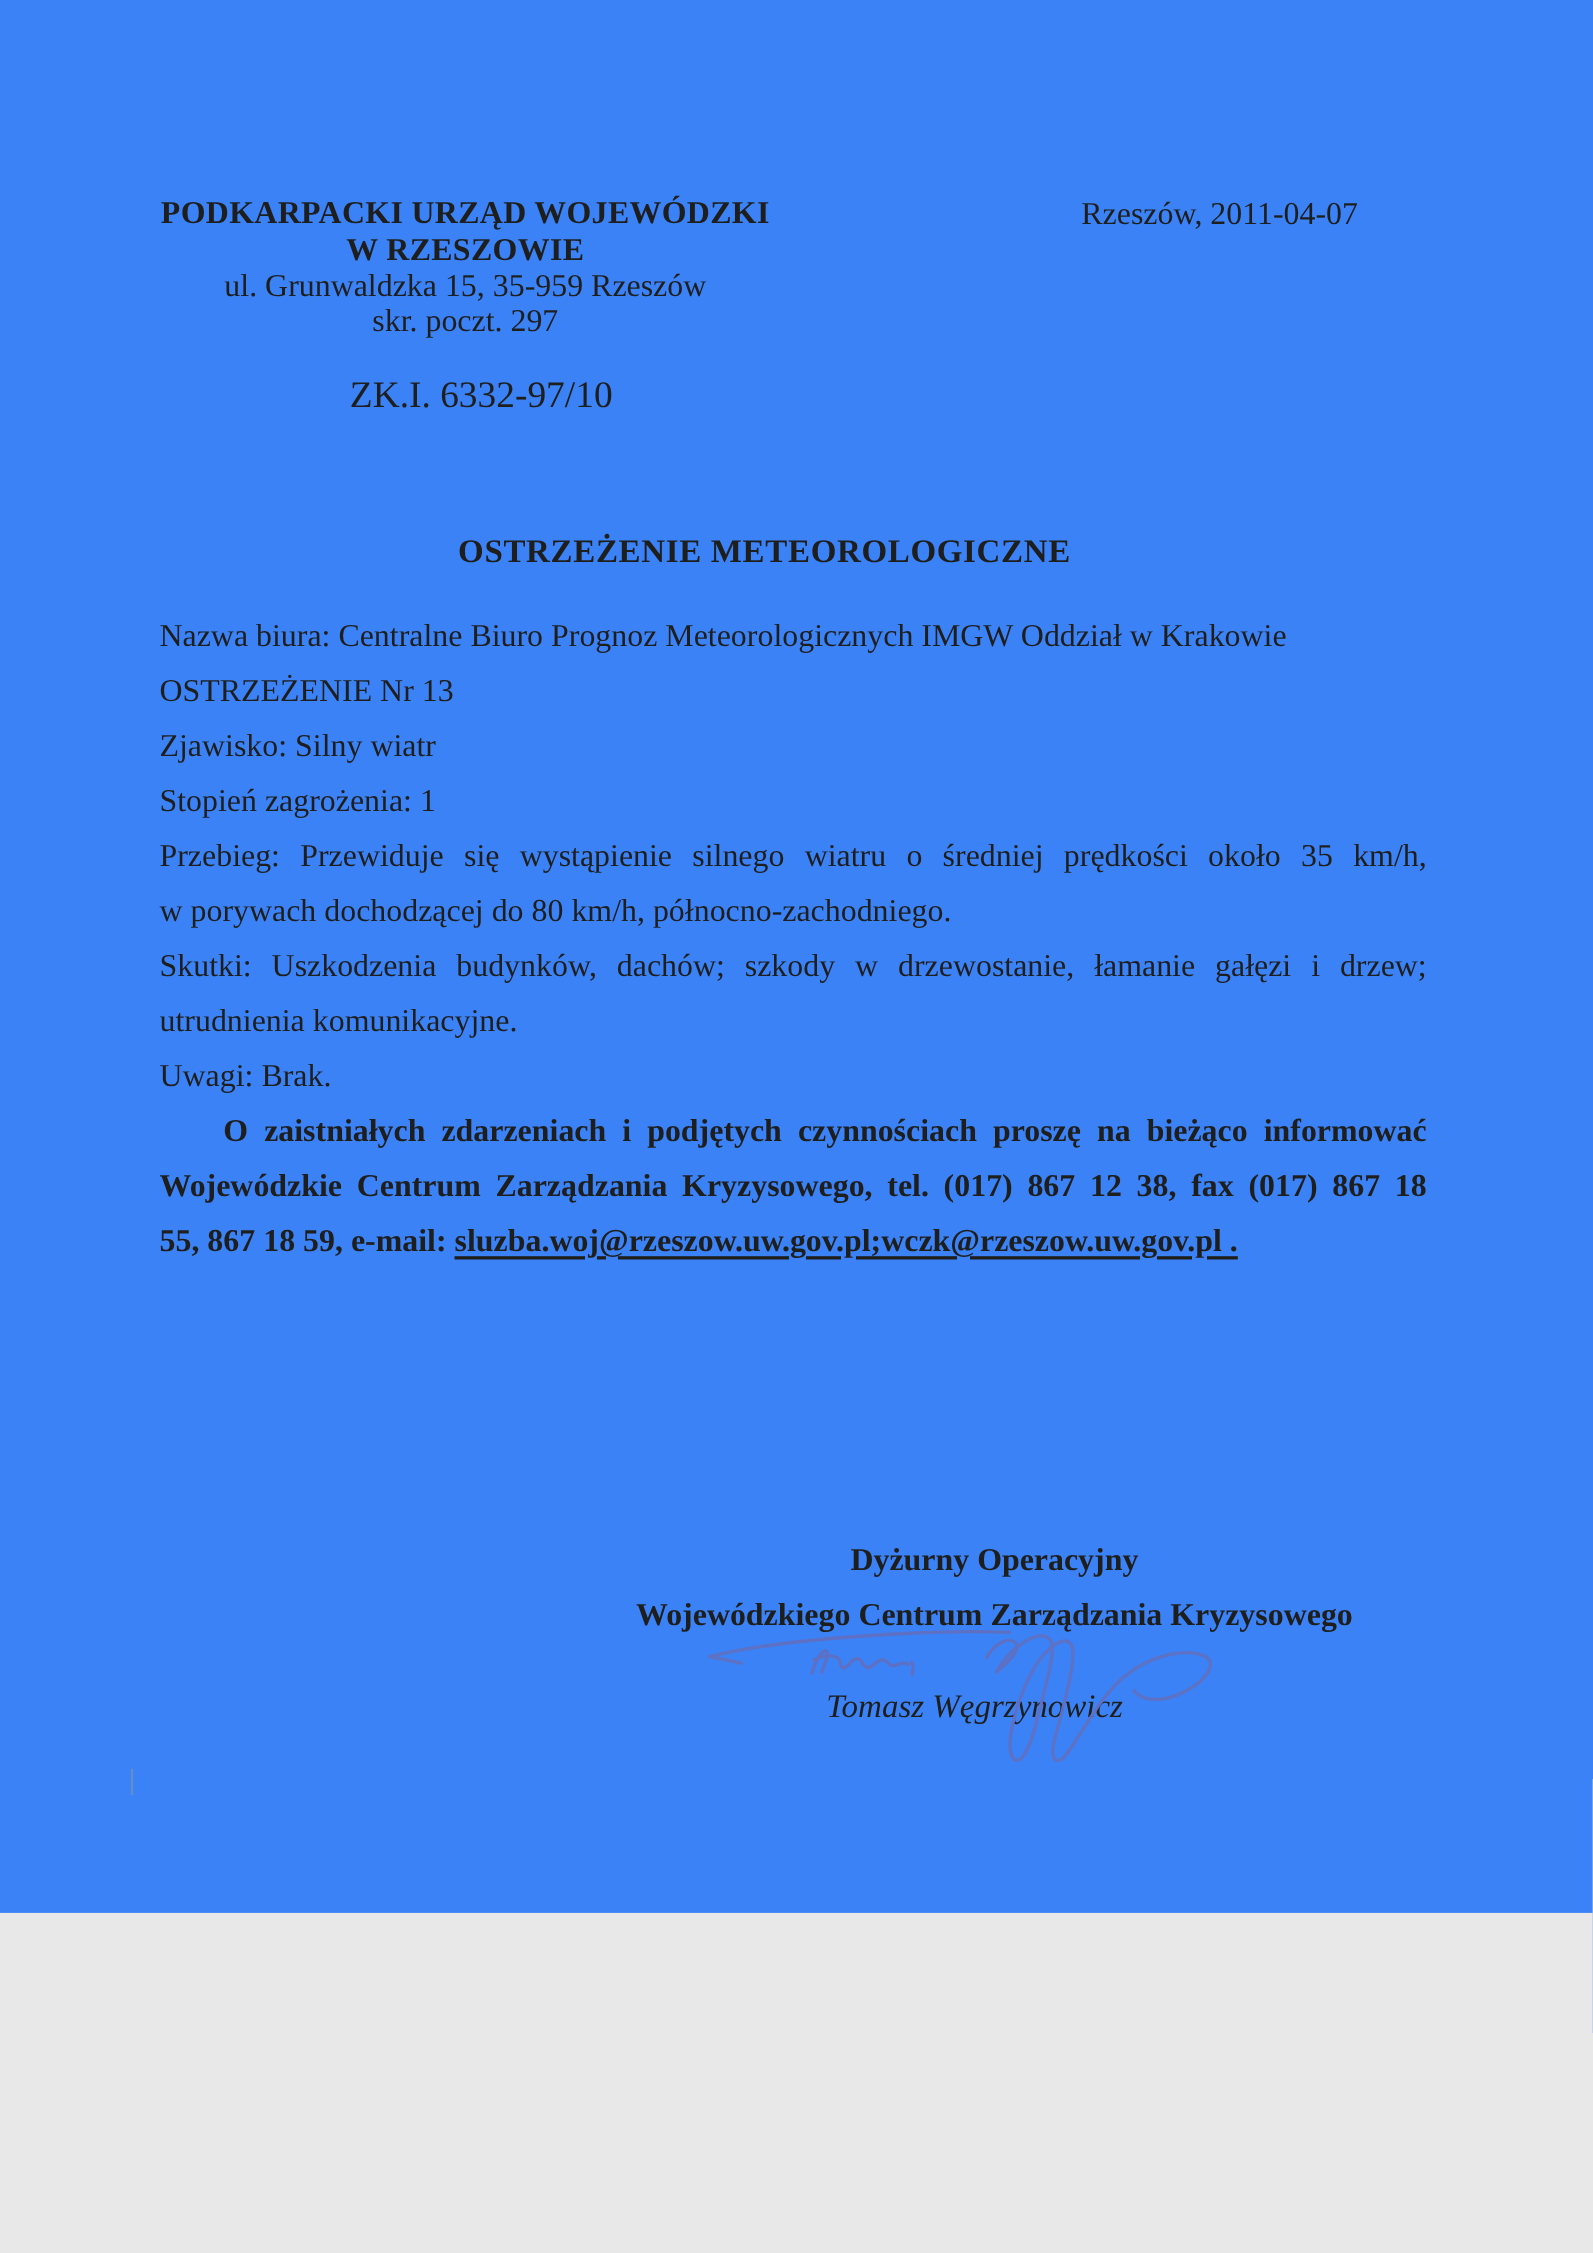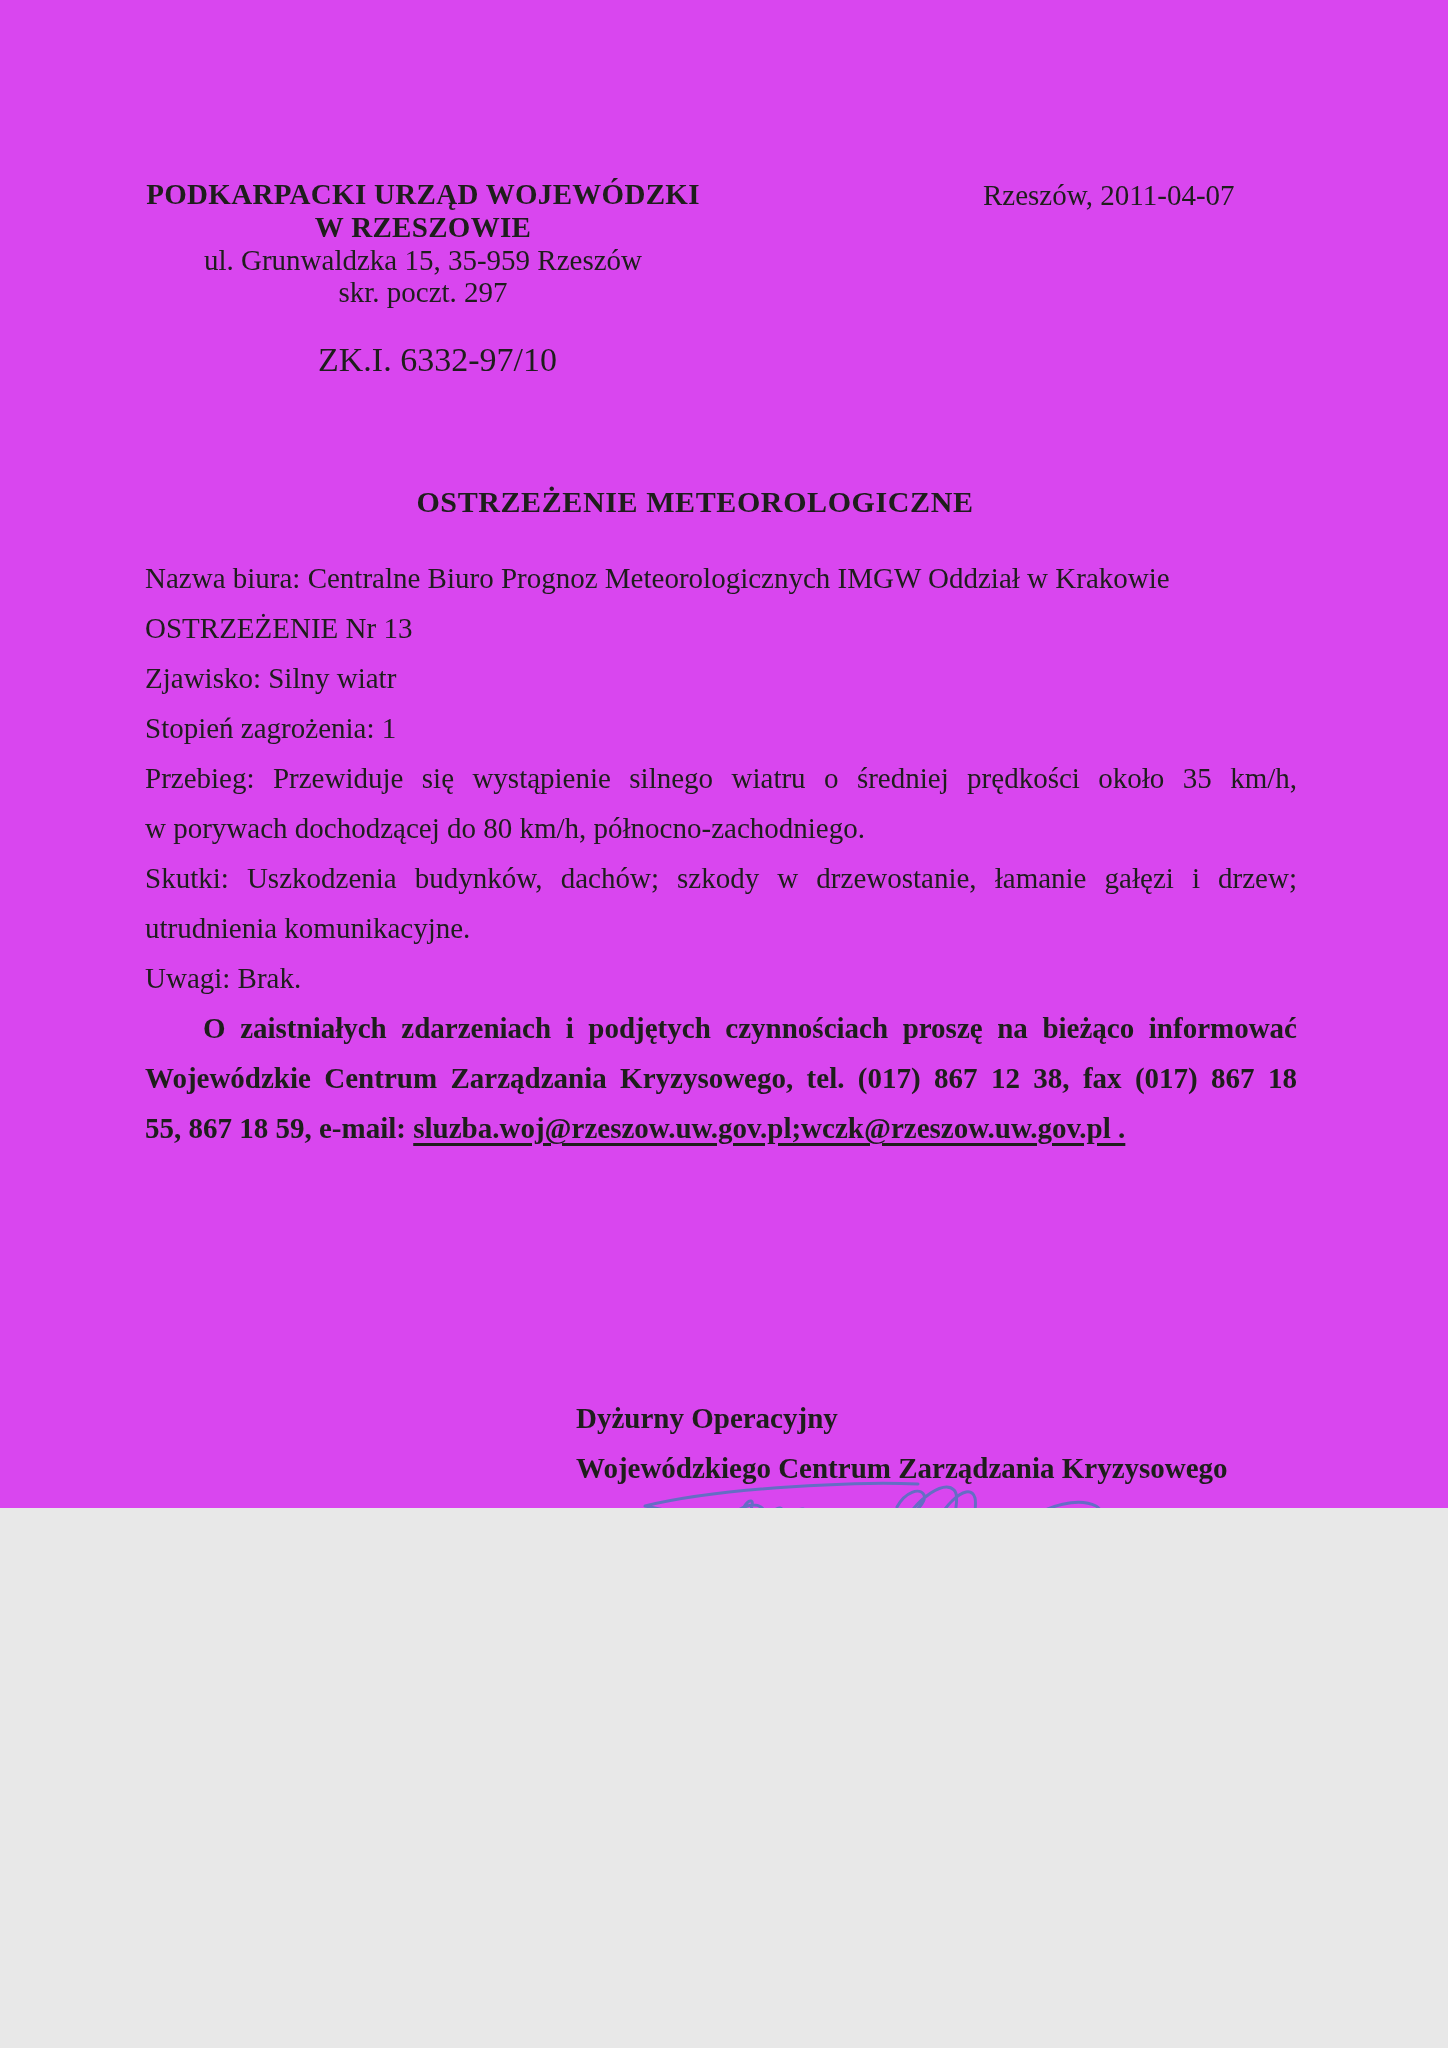--- a/index.html
+++ b/index.html
@@ -1,21 +1,21 @@
 <!DOCTYPE html>
 <html><head>
 <meta charset="utf-8">
 <style>
   html, body { margin: 0; padding: 0; background: #e8e8e8; }
   .page {
     position: relative;
     width: 1448px;
-    height: 1508px;
+    height: 1739px;
     margin: 0 auto;
-    background: #d946ef;
+    background: #3b82f6;
     font-family: "Liberation Serif", "DejaVu Serif", serif;
     color: #1e1e1c;
     overflow: hidden;
   }
   
   .letterhead {
     position: absolute;
     left: 145px; top: 178px;
     width: 556px;
     text-align: center;
@@ -61,20 +61,21 @@
   .emails {
     text-decoration: underline;
     text-decoration-thickness: 2.5px;
     text-underline-offset: 5px;
   }
   
   .sig-block {
     position: absolute;
     left: 576px; top: 1393px;
     width: 656px;
+    text-align: center;
     font-size: 29px;
     font-weight: bold;
     line-height: 50px;
   }
   .sig-name {
     position: absolute;
     left: 636px; top: 1532px;
     width: 500px;
     text-align: center;
     font-size: 30px;

